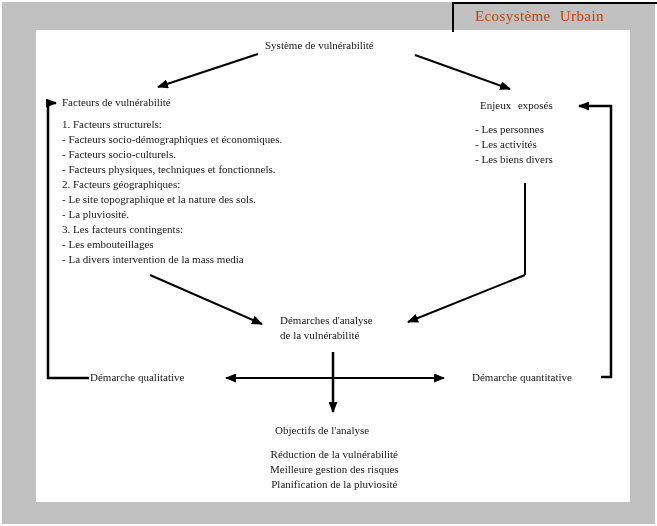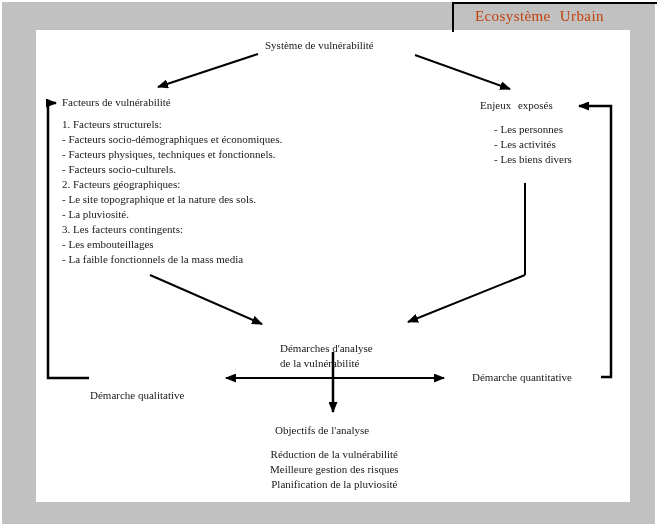--- a/index.html
+++ b/index.html
@@ -52,43 +52,43 @@
     <polyline points="89,378 48,378 48,103 56,103" fill="none" stroke="#000" stroke-width="2.5" marker-end="url(#ah)"></polyline>
     <polyline points="601,377 611,377 611,106 579,106" fill="none" stroke="#000" stroke-width="2.5" marker-end="url(#ah)"></polyline>
   </svg>
 
   <div class="t" style="left:265px; top:38px;">Système de vulnérabilité</div>
 
   <div class="t" style="left:62px; top:95px;">Facteurs de vulnérabilité</div>
   <div class="t list" style="left:62px; top:117px;">
     <div>1. Facteurs structurels:</div>
     <div>- Facteurs socio-démographiques et économiques.</div>
+    <div>- Facteurs socio-culturels.</div>
     <div>- Facteurs physiques, techniques et fonctionnels.</div>
-    <div>- Facteurs socio-culturels.</div>
     <div>2. Facteurs géographiques:</div>
     <div>- Le site topographique et la nature des sols.</div>
     <div>- La pluviosité.</div>
     <div>3. Les facteurs contingents:</div>
     <div>- Les embouteillages</div>
-    <div>- La faible fonctionnels de la mass media</div>
+    <div>- La divers intervention de la mass media</div>
   </div>
 
   <div class="t wide" style="left:480px; top:98px;">Enjeux exposés</div>
-  <div class="t list" style="left:475px; top:122px;margin-left:19px;">
+  <div class="t list" style="left:475px; top:122px;">
     <div>- Les personnes</div>
     <div>- Les activités</div>
     <div>- Les biens divers</div>
   </div>
 
-  <div class="t" style="left:280px; top:313px;margin-top:28px;">
+  <div class="t" style="left:280px; top:313px;">
     <div>Démarches d'analyse</div>
     <div>de la vulnérabilité</div>
   </div>
 
-  <div class="t" style="left:90px; top:370px;margin-top:18px;">Démarche qualitative</div>
+  <div class="t" style="left:90px; top:370px;">Démarche qualitative</div>
   <div class="t" style="left:472px; top:370px;">Démarche quantitative</div>
 
   <div class="t" style="left:275px; top:423px;text-align:center;">Objectifs de l'analyse</div>
   <div class="t list" style="left:270px; top:447px;text-align:center;">
     <div>Réduction de la vulnérabilité</div>
     <div>Meilleure gestion des risques</div>
     <div>Planification de la pluviosité</div>
   </div>
 </div>
 

